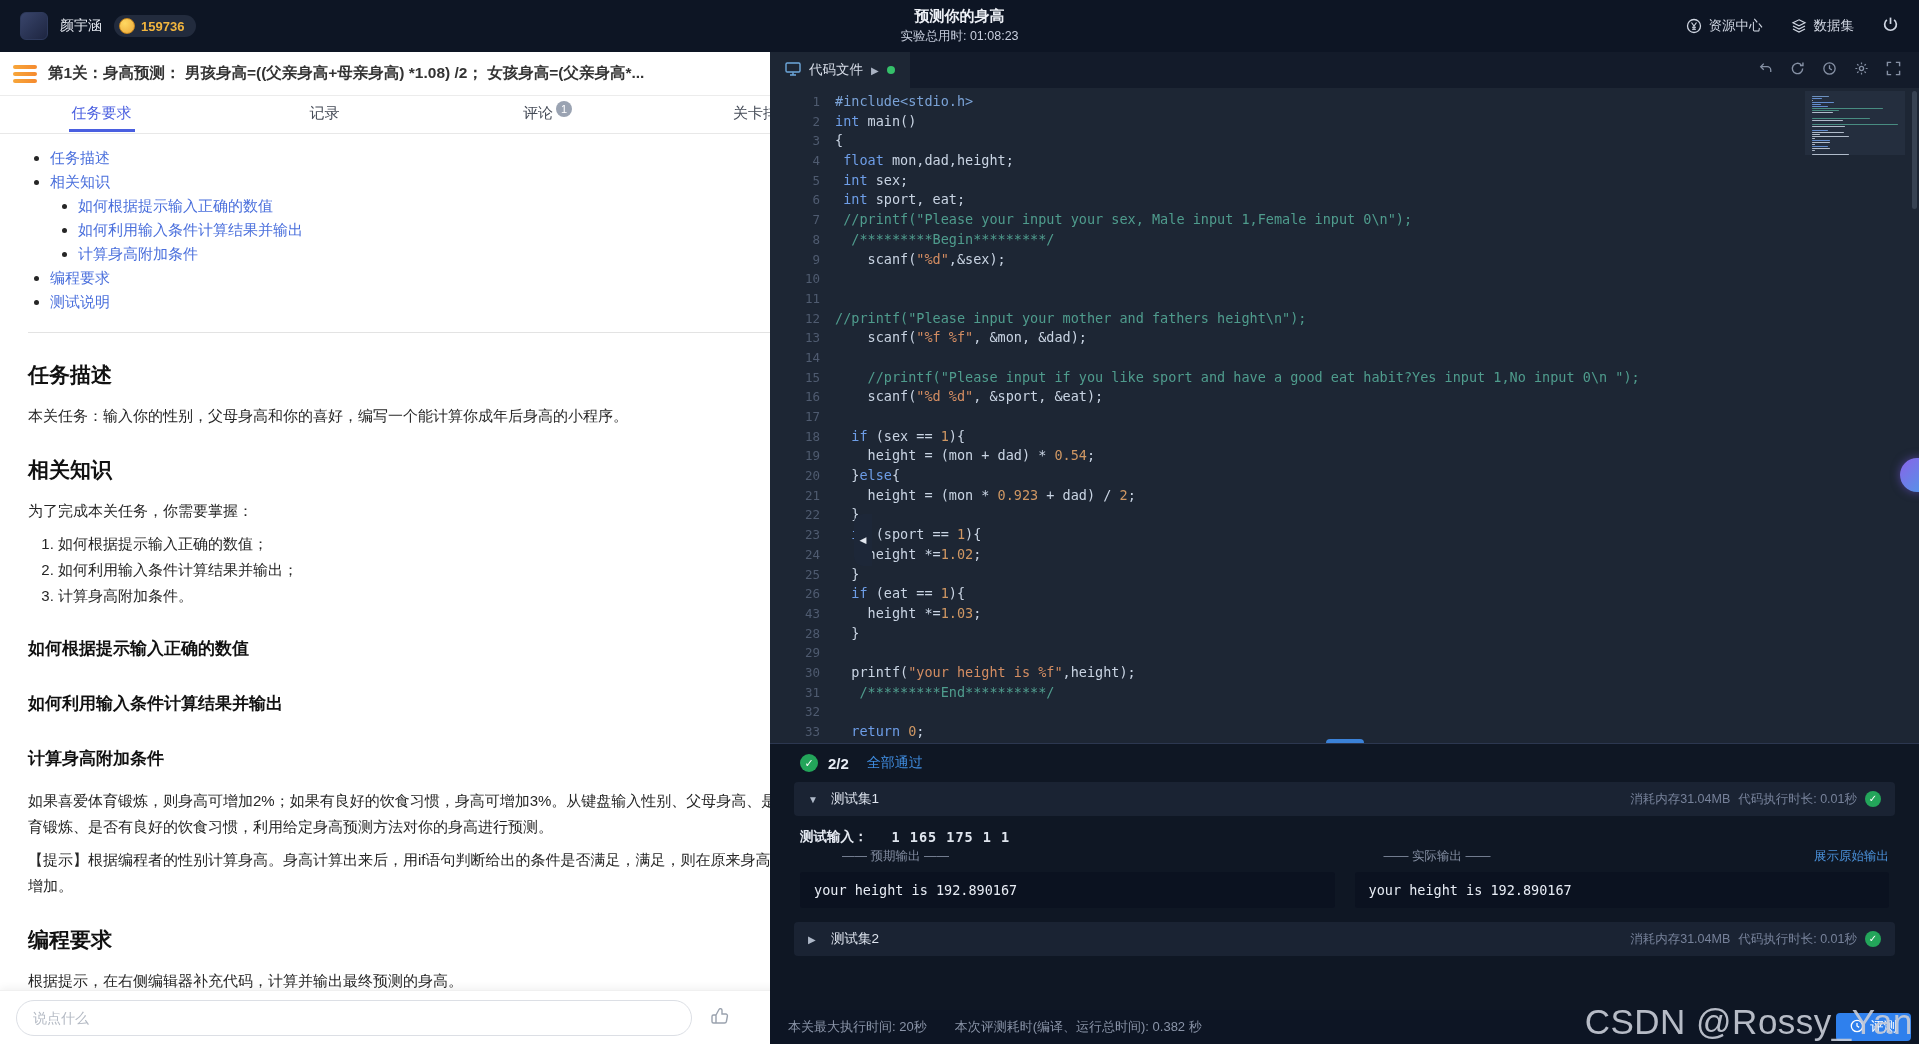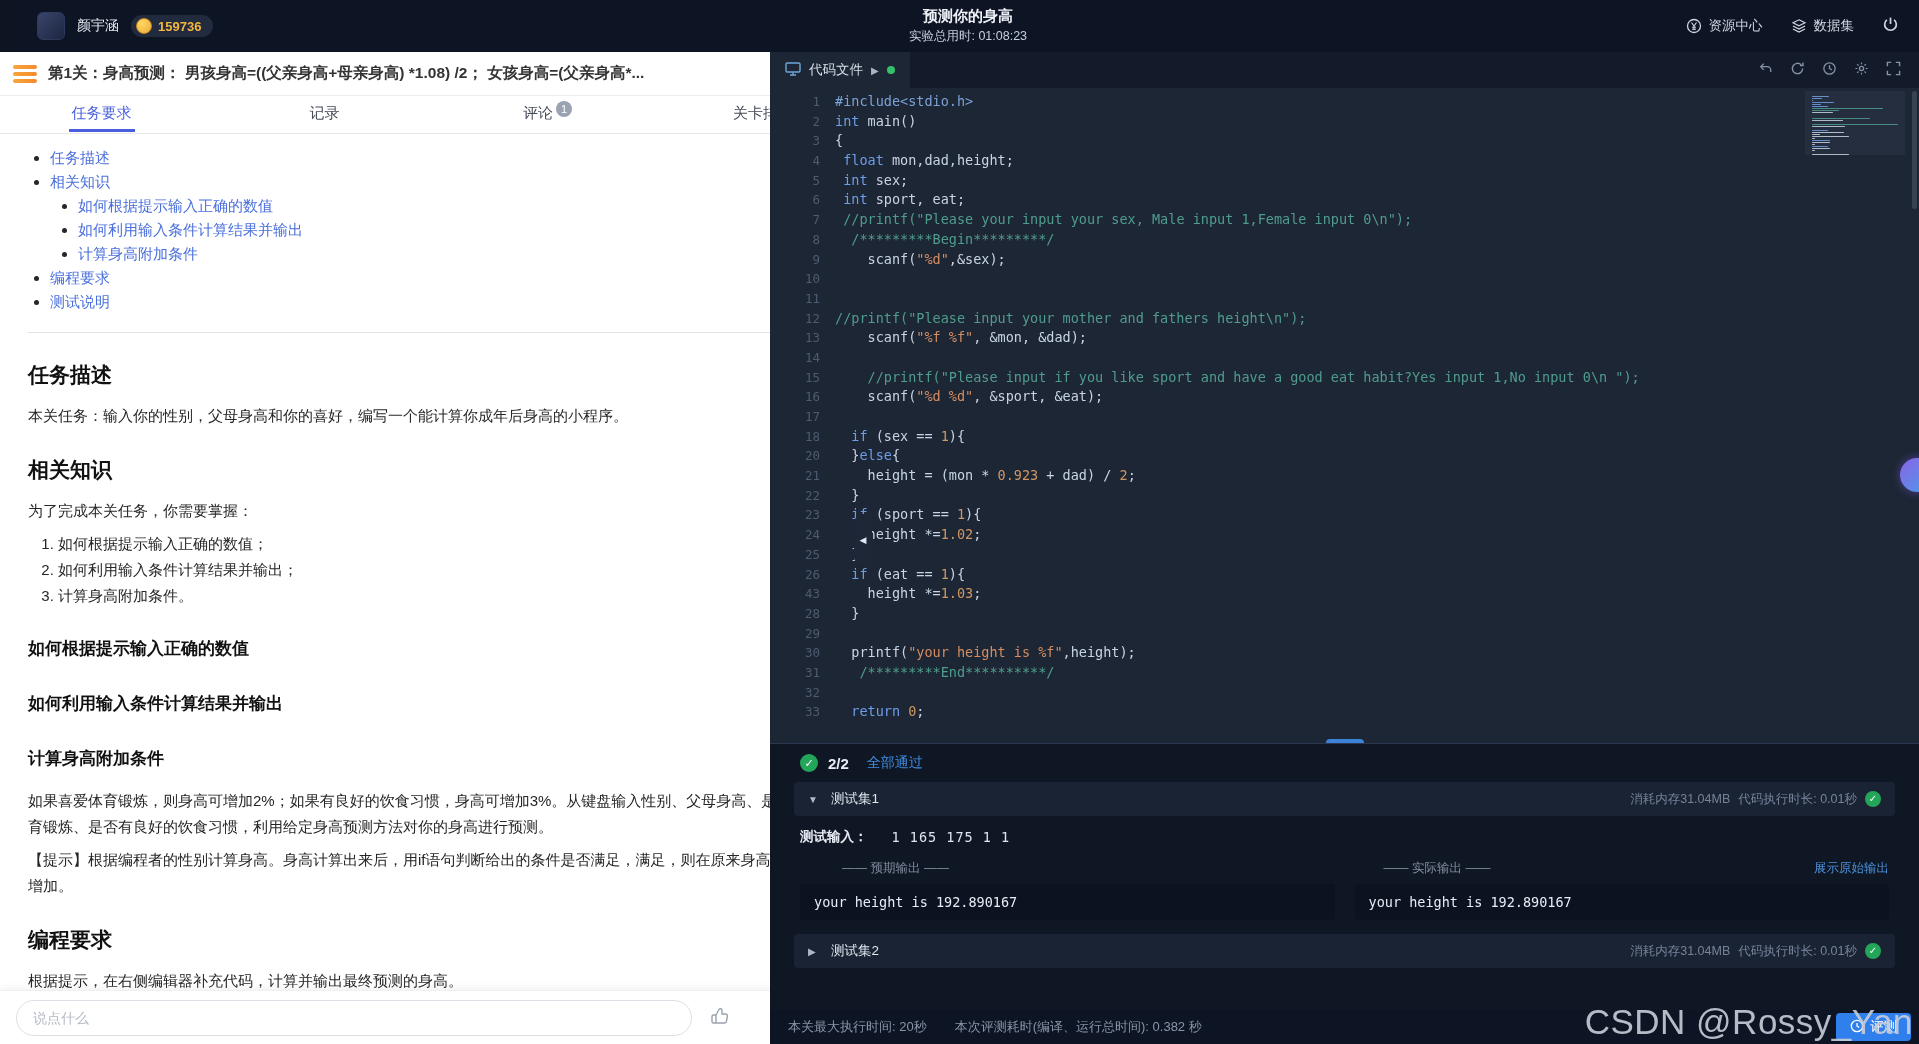--- a/index.html
+++ b/index.html
@@ -2,21 +2,21 @@
 <html style="--accent: #4a5fe0; --link: #4a6fdc; --gold: #f0ad31; --green: #23a55a; --syn-plain: #c9d4e3; --syn-keyword: #6e9ee8; --syn-comment: #4f9c8d; --syn-string: #d48d62; --syn-number: #cf9763; --syn-preproc: #7aa2d6;"><head>
 <meta charset="utf-8">
 <style>
   * { margin:0; padding:0; box-sizing:border-box; }
   html,body { background:#0d1422; }
   body { font-family:"Liberation Sans","DejaVu Sans",sans-serif; }
   .app { position:relative; width:1919px; height:1044px; background:#0d1422; overflow:hidden; }
 
   
   .topbar { position:absolute; top:0; left:0; right:0; height:52px; background:#0d1524;
-            display:flex; align-items:center; padding:0 20px; color:#dfe4ee; z-index:20;margin-left:17px; }
+            display:flex; align-items:center; padding:0 20px; color:#dfe4ee; z-index:20; }
   .tb-left { display:flex; align-items:center; gap:12px; }
   .app-logo { width:28px; height:28px; border-radius:6px; background:linear-gradient(135deg,#39456b,#1d2540);
               border:1px solid #2e3a5c; }
   .tb-user { font-size:14px; color:#e6eaf2; }
   .coin-badge { display:flex; align-items:center; gap:6px; background:#222b3d; border-radius:13px;
                 padding:3px 12px 3px 5px; }
   .coin { width:16px; height:16px; border-radius:50%; background:radial-gradient(circle at 35% 30%,#ffd861,#eda93a);
           border:1px solid #c9881f; }
   .coin-count { color:#f2b53e; font-size:13px; font-weight:700; }
   .tb-center { position:absolute; left:50%; transform:translateX(-50%); text-align:center; }
@@ -118,22 +118,22 @@
   .testset { margin:0 24px 14px; }
   .ts-header { height:34px; background:#1a2333; border-radius:4px; display:flex; align-items:center;
                padding:0 14px; gap:10px; cursor:pointer; }
   .ts-caret { color:#aeb8c8; font-size:10px; width:13px; flex:none; }
   .ts-name { color:#dfe5ef; font-size:13.5px; }
   .ts-meta { margin-left:auto; display:flex; gap:8px; color:#77829a; font-size:12.5px; }
   .ts-body { padding:8px 6px 0; }
   .ti-row { display:flex; align-items:center; padding:4px 0 2px; }
   .ti-label { color:#e6ebf3; font-size:13.5px; font-weight:600; }
   .ti-value { font-family:"DejaVu Sans Mono","Liberation Mono",monospace; color:#dfe5ee; font-size:13.5px;
-              margin-left:24px; letter-spacing:1px; }
-  .out-labels { display:flex; gap:36px; margin-top:12px; color:#828ca0; font-size:12.5px; }
+              margin-left:24px; letter-spacing:1px;font-weight:bold; }
+  .out-labels { display:flex; gap:36px; margin-top:0; color:#828ca0; font-size:12.5px; }
   .out-col { flex:1; display:flex; align-items:center; }
   .out-col.first { padding-left:42px; }
   .raw-link { margin-left:auto; color:#4a90d9; cursor:pointer; }
   .out-boxes { display:flex; gap:20px; margin-top:7px; }
   .out-box { flex:1; height:36px; background:#0b1220; border-radius:3px; display:flex; align-items:center;
              padding:0 14px; font-family:"DejaVu Sans Mono","Liberation Mono",monospace; font-size:13.5px;
              color:#e8edf5; }
 
   .res-footer { height:34px; background:#0d1524; display:flex; align-items:center; padding:0 18px;
                 color:#8a94a8; font-size:13px; gap:28px; flex:none; position:relative; }
@@ -392,20 +392,24 @@
             <span class="ln">16</span>
             <span class="lc"><span class="tk-p">    scanf(</span><span class="tk-s">"%d %d"</span><span class="tk-p">, &amp;sport, &amp;eat);</span></span>
           </div>
           <div class="line">
             <span class="ln">17</span>
             <span class="lc"></span>
           </div>
           <div class="line">
             <span class="ln">18</span>
             <span class="lc"><span class="tk-p">  </span><span class="tk-k">if</span><span class="tk-p"> (sex == </span><span class="tk-n">1</span><span class="tk-p">){</span></span>
+          </div>
+          <div class="line">
+            <span class="ln">19</span>
+            <span class="lc"><span class="tk-p">    height = (mon + dad) * </span><span class="tk-n">0.54</span><span class="tk-p">;</span></span>
           </div>
           <div class="line">
             <span class="ln">20</span>
             <span class="lc"><span class="tk-p">  }</span><span class="tk-k">else</span><span class="tk-p">{</span></span>
           </div>
           <div class="line">
             <span class="ln">21</span>
             <span class="lc"><span class="tk-p">    height = (mon * </span><span class="tk-n">0.923</span><span class="tk-p"> + dad) / </span><span class="tk-n">2</span><span class="tk-p">;</span></span>
           </div>
           <div class="line">

